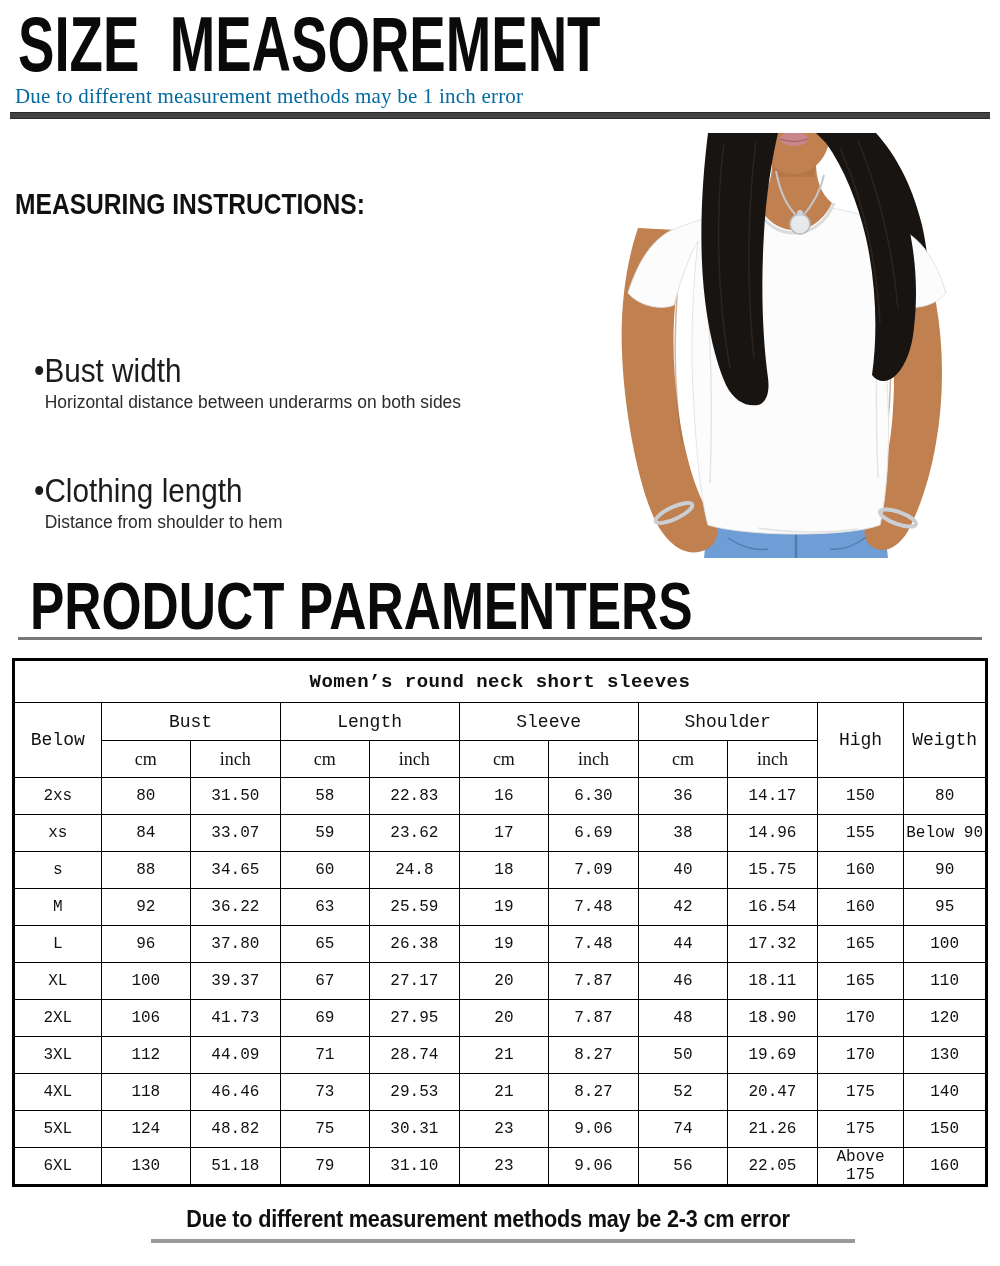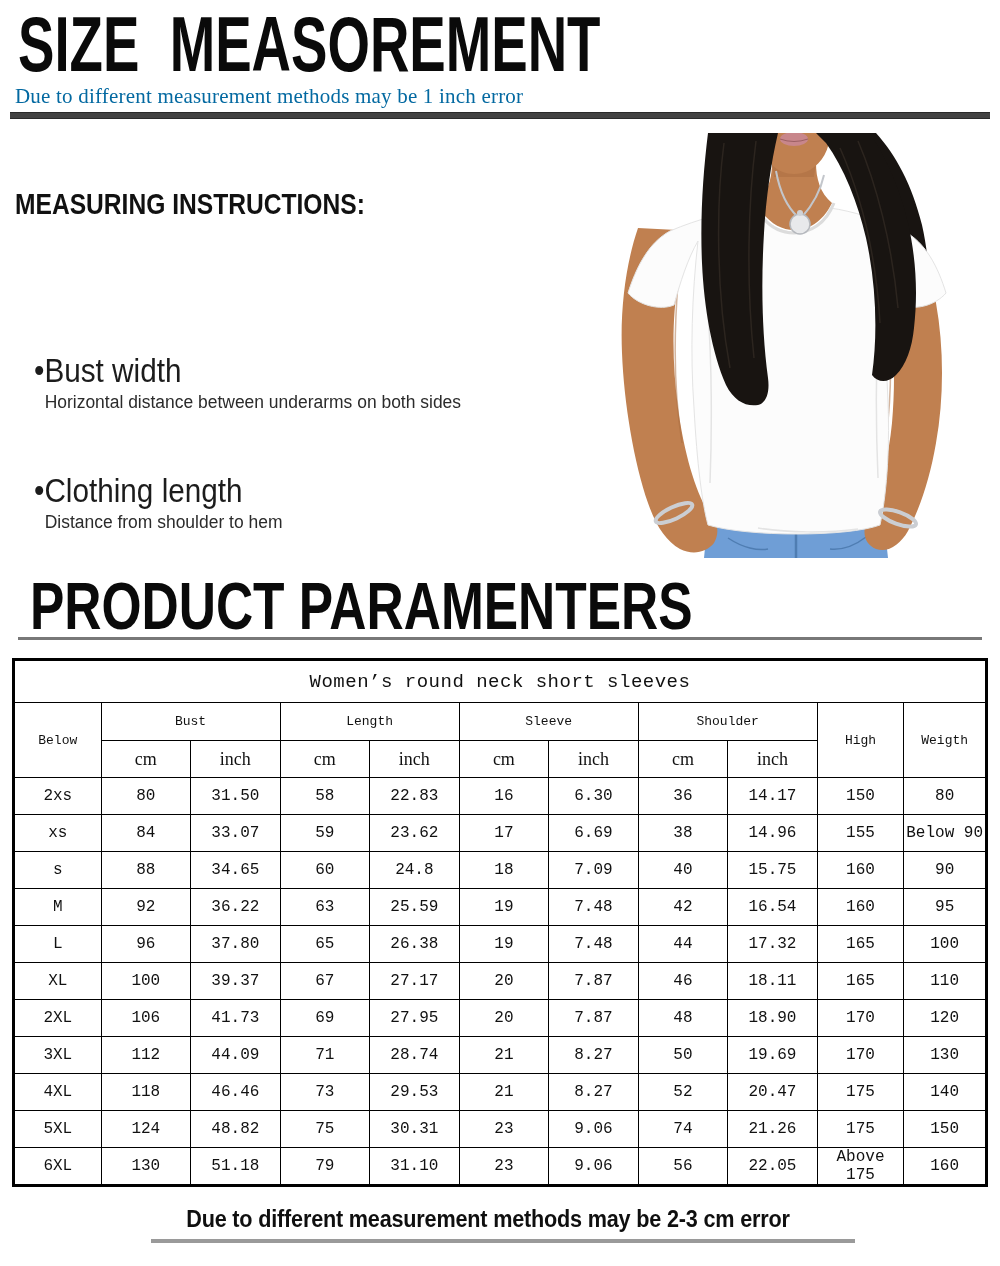--- a/index.html
+++ b/index.html
@@ -34,22 +34,22 @@
                  font-weight:900;white-space:pre;transform:scaleX(0.78);transform-origin:left top;
                  color:#0a0a0a;}
   .divider-mid{position:absolute;left:18px;top:637px;width:964px;height:3px;background:#787878;}
 
   
   .table-wrap{position:absolute;left:12px;top:658px;width:976px;}
   table.sizes{border-collapse:collapse;table-layout:fixed;width:976px;
               font-family:"Liberation Mono","DejaVu Sans Mono",monospace;border:3px solid #000;}
   table.sizes td,table.sizes th{border:1px solid #000;text-align:center;vertical-align:middle;
               padding:0;font-weight:400;color:#111;overflow:hidden;}
-  tr.t-title td{height:41px;font-size:19px;font-weight:400;letter-spacing:0.5px;}
-  tr.t-head1 th{height:37px;font-size:13px;}
+  tr.t-title td{height:41px;font-size:19px;font-weight:700;letter-spacing:0.5px;}
+  tr.t-head1 th{height:37px;font-size:18px;}
   tr.t-head2 th{height:36px;font-size:18px;font-family:Liberation Serif, serif;}
   tbody.t-body td{height:36px;font-size:16px;}
 
   
   .footer-note{position:absolute;left:0;top:1206px;width:976px;text-align:center;}
   .footer-note span{display:inline-block;font-size:23px;font-weight:600;letter-spacing:-0.2px;
                     transform:scaleX(0.94);transform-origin:center top;color:#0f0f0f;}
   .footer-line{position:absolute;left:151px;top:1239px;width:704px;height:4px;background:#9a9a9a;}
 </style>
 </head>

